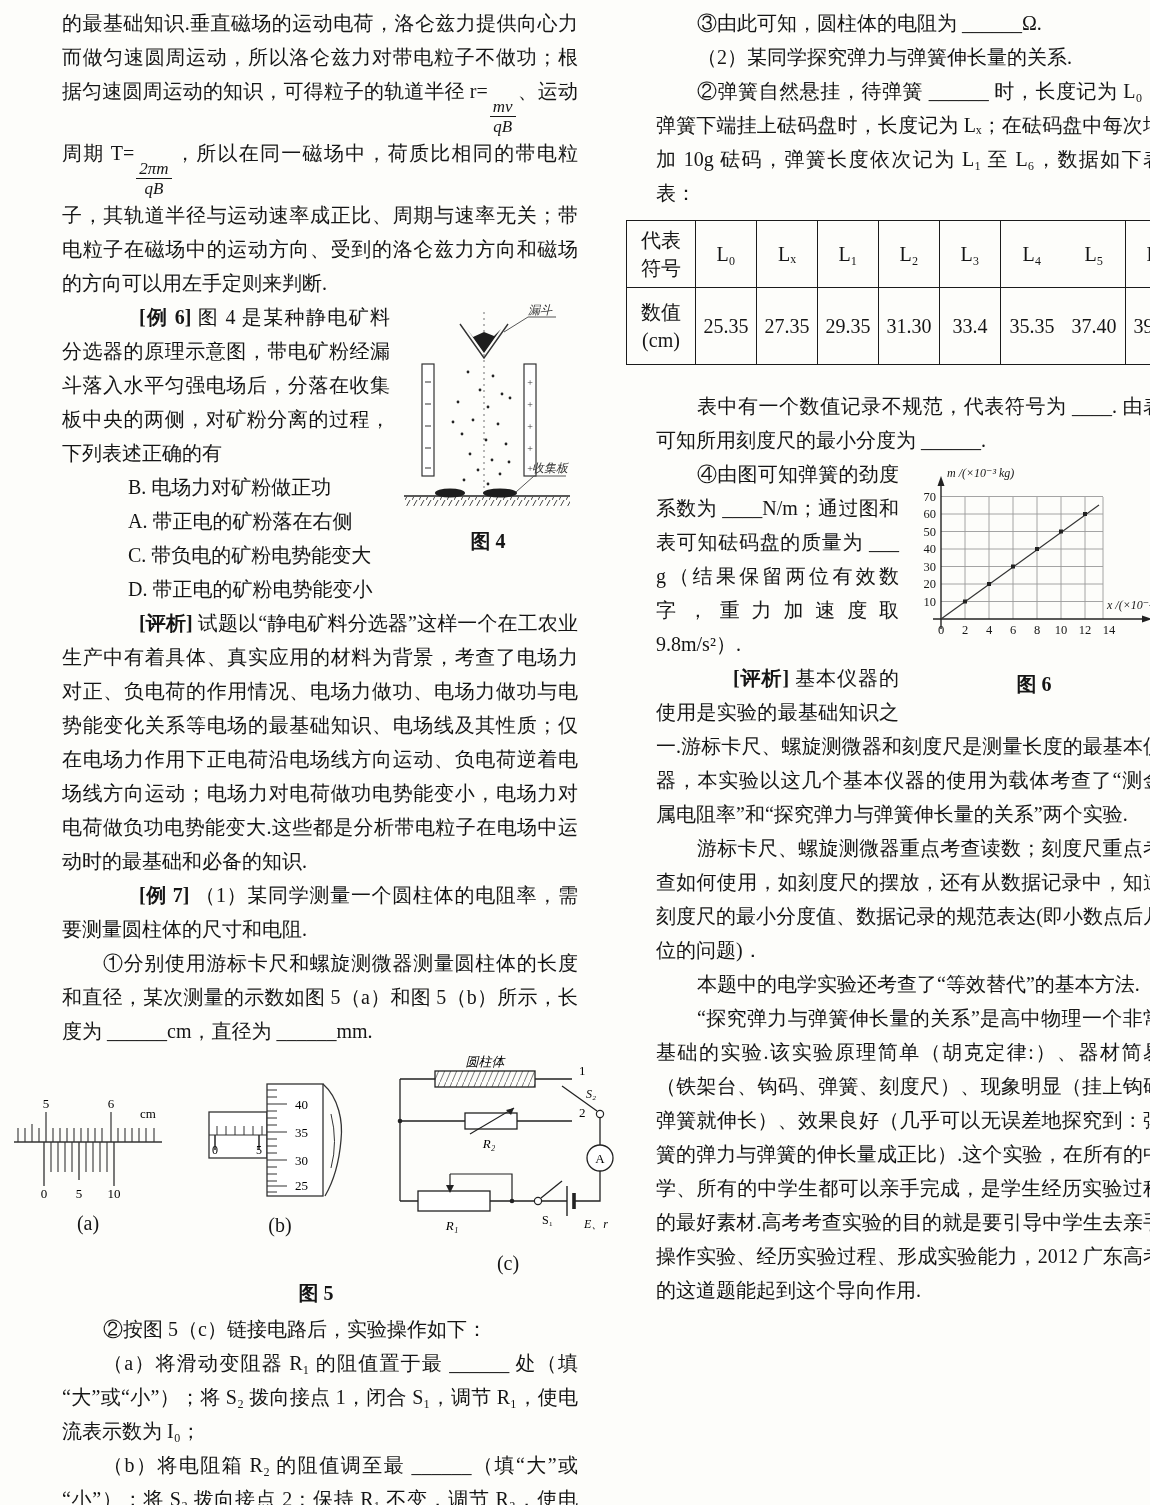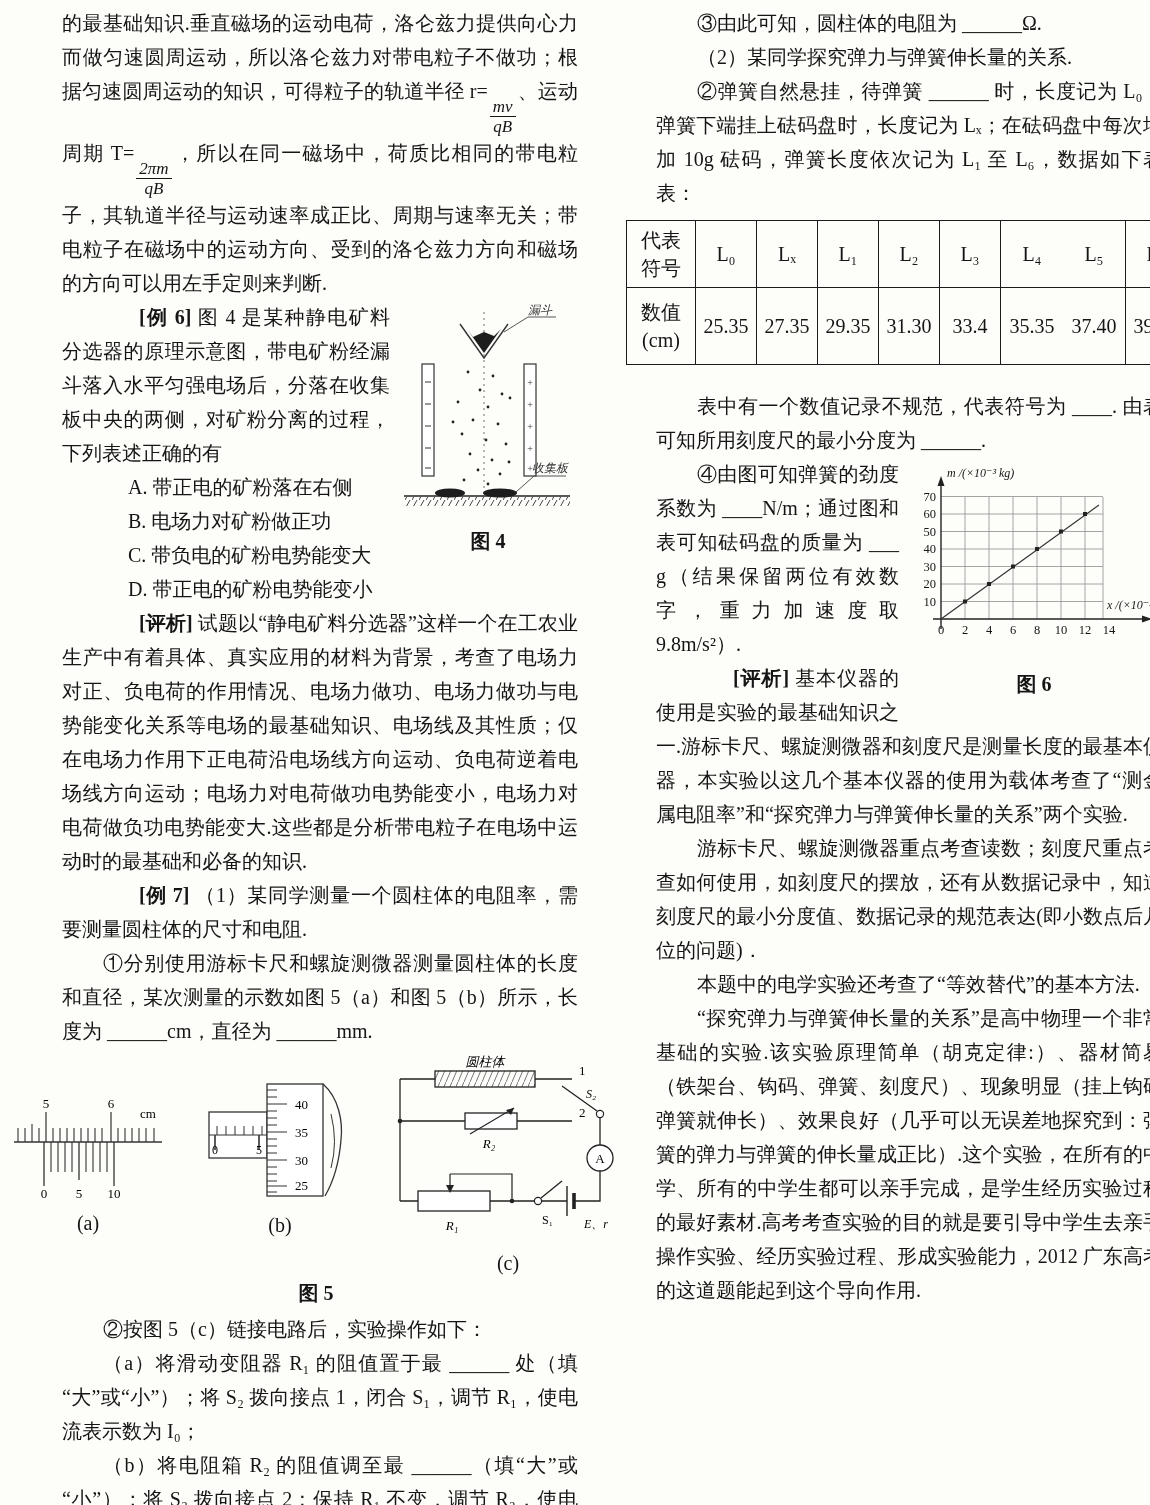--- a/index.html
+++ b/index.html
@@ -113,22 +113,22 @@
           <rect x="6" y="195" width="166" height="9" fill="url(#hat)"></rect>
           <ellipse cx="52" cy="191" rx="15" ry="4.5" fill="#1d1d1d"></ellipse>
           <ellipse cx="102" cy="191" rx="17" ry="4.5" fill="#1d1d1d"></ellipse>
           <polyline points="118,190 136,174 168,174" fill="none" stroke="#555" stroke-width="1"></polyline>
           <text x="134" y="170" font-size="12" font-style="italic" fill="#333">收集板</text>
         </svg>
         <figcaption class="figcap">图 4</figcaption>
       </figure>
 
       <p class="ind j"><b class="mk">[例 6]</b><span> 图 4 是某种静电矿料分选器的原理示意图，带电矿粉经漏斗落入水平匀强电场后，分落在收集板中央的两侧，对矿粉分离的过程，下列表述正确的有</span></p>
+      <p class="opt">B. 电场力对矿粉做正功</p>
       <p class="opt">A. 带正电的矿粉落在右侧</p>
-      <p class="opt">B. 电场力对矿粉做正功</p>
       <p class="opt">C. 带负电的矿粉电势能变大</p>
       <p class="opt">D. 带正电的矿粉电势能变小</p>
       <p class="ind j"><b class="mk">[评析]</b><span> 试题以“静电矿料分选器”这样一个在工农业生产中有着具体、真实应用的材料为背景，考查了电场力对正、负电荷的作用情况、电场力做功、电场力做功与电势能变化关系等电场的最基础知识、电场线及其性质；仅在电场力作用下正电荷沿电场线方向运动、负电荷逆着电场线方向运动；电场力对电荷做功电势能变小，电场力对电荷做负功电势能变大.这些都是分析带电粒子在电场中运动时的最基础和必备的知识.</span></p>
     </div>
 
     <p class="ind j"><b class="mk">[例 7]</b><span> （1）某同学测量一个圆柱体的电阻率，需要测量圆柱体的尺寸和电阻.</span></p>
     <p class="ind j">①分别使用游标卡尺和螺旋测微器测量圆柱体的长度和直径，某次测量的示数如图 5（a）和图 5（b）所示，长度为 ______cm，直径为 ______mm.</p>
 
     <div class="fig5row">
 

